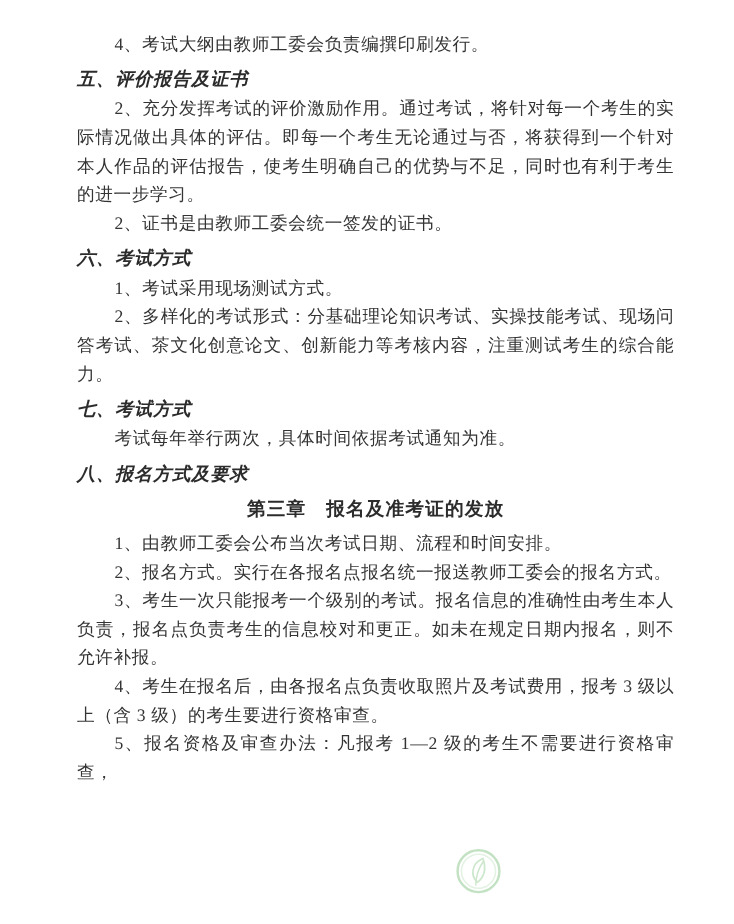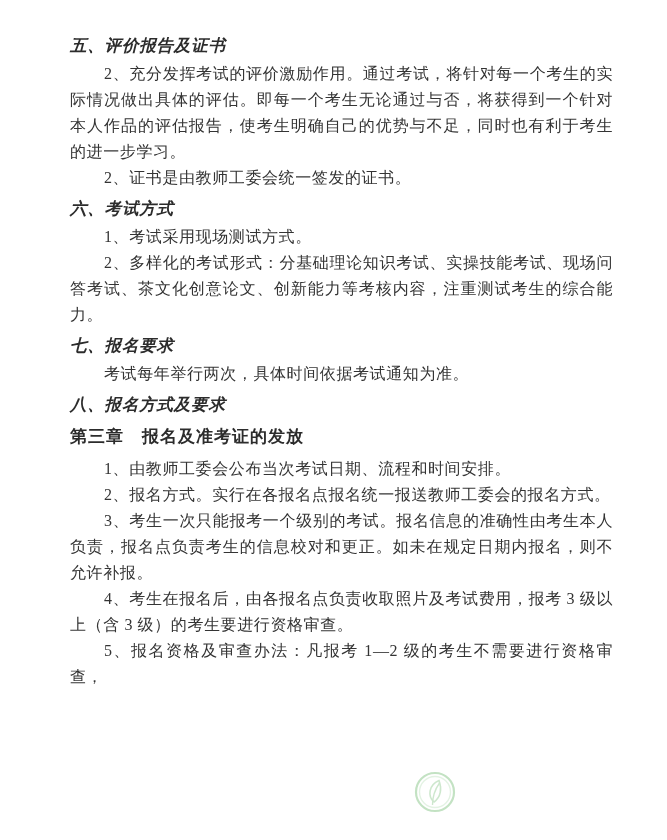--- a/index.html
+++ b/index.html
@@ -38,44 +38,46 @@
     text-indent: 0;
     margin: 5px 0 2px 0;
     font-style: italic;
   }
   .chapter-heading {
     font-size: 17px;
     line-height: 26px;
     letter-spacing: 1px;
     font-weight: bold;
     color: #2c2c2c;
+    text-align: center;
     text-indent: 0;
     margin: 6px 0 6px 0;
   }
   .watermark {
     position: absolute;
     left: 414px;
     top: 771px;
     width: 42px;
     height: 42px;
     opacity: 0.55;
     pointer-events: none;
   }
 </style>
 </head>
 <body>
 
 <div class="doc">
+  <p class="para">4、考试大纲由教师工委会负责编撰印刷发行。</p>
   <p class="heading">五、评价报告及证书</p>
   <p class="para">2、充分发挥考试的评价激励作用。通过考试，将针对每一个考生的实际情况做出具体的评估。即每一个考生无论通过与否，将获得到一个针对本人作品的评估报告，使考生明确自己的优势与不足，同时也有利于考生的进一步学习。</p>
   <p class="para">2、证书是由教师工委会统一签发的证书。</p>
   <p class="heading">六、考试方式</p>
   <p class="para">1、考试采用现场测试方式。</p>
   <p class="para">2、多样化的考试形式：分基础理论知识考试、实操技能考试、现场问答考试、茶文化创意论文、创新能力等考核内容，注重测试考生的综合能力。</p>
-  <p class="heading">七、报名要求</p>
+  <p class="heading">七、考试方式</p>
   <p class="para">考试每年举行两次，具体时间依据考试通知为准。</p>
   <p class="heading">八、报名方式及要求</p>
   <p class="chapter-heading">第三章　报名及准考证的发放</p>
   <p class="para">1、由教师工委会公布当次考试日期、流程和时间安排。</p>
   <p class="para">2、报名方式。实行在各报名点报名统一报送教师工委会的报名方式。</p>
   <p class="para">3、考生一次只能报考一个级别的考试。报名信息的准确性由考生本人负责，报名点负责考生的信息校对和更正。如未在规定日期内报名，则不允许补报。</p>
   <p class="para">4、考生在报名后，由各报名点负责收取照片及考试费用，报考 3 级以上（含 3 级）的考生要进行资格审查。</p>
   <p class="para">5、报名资格及审查办法：凡报考 1—2 级的考生不需要进行资格审查，</p>
 </div>
 

